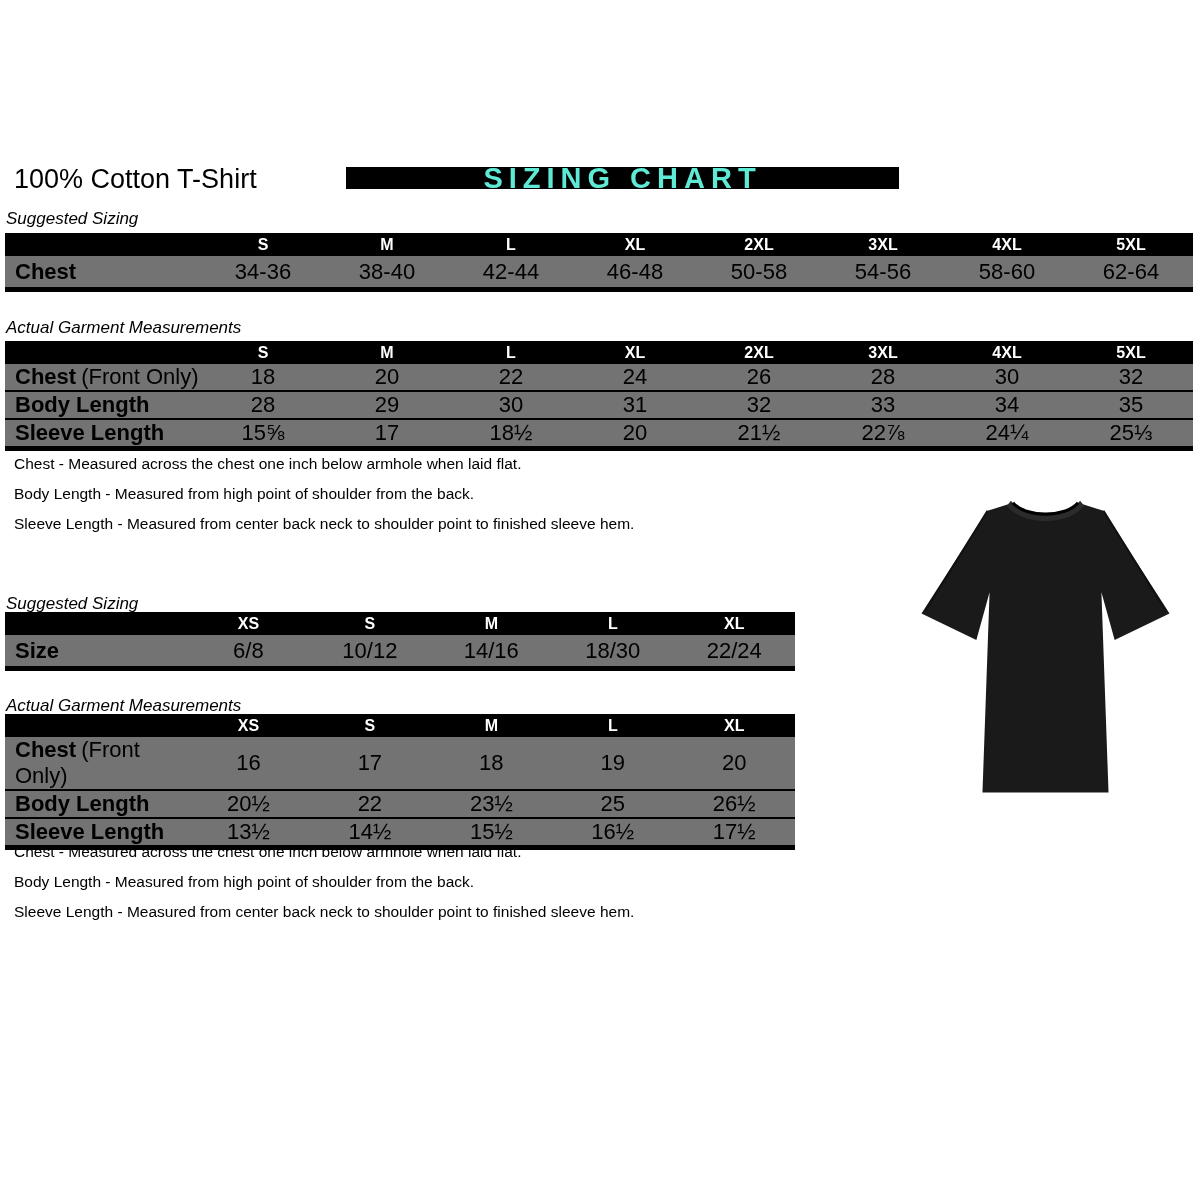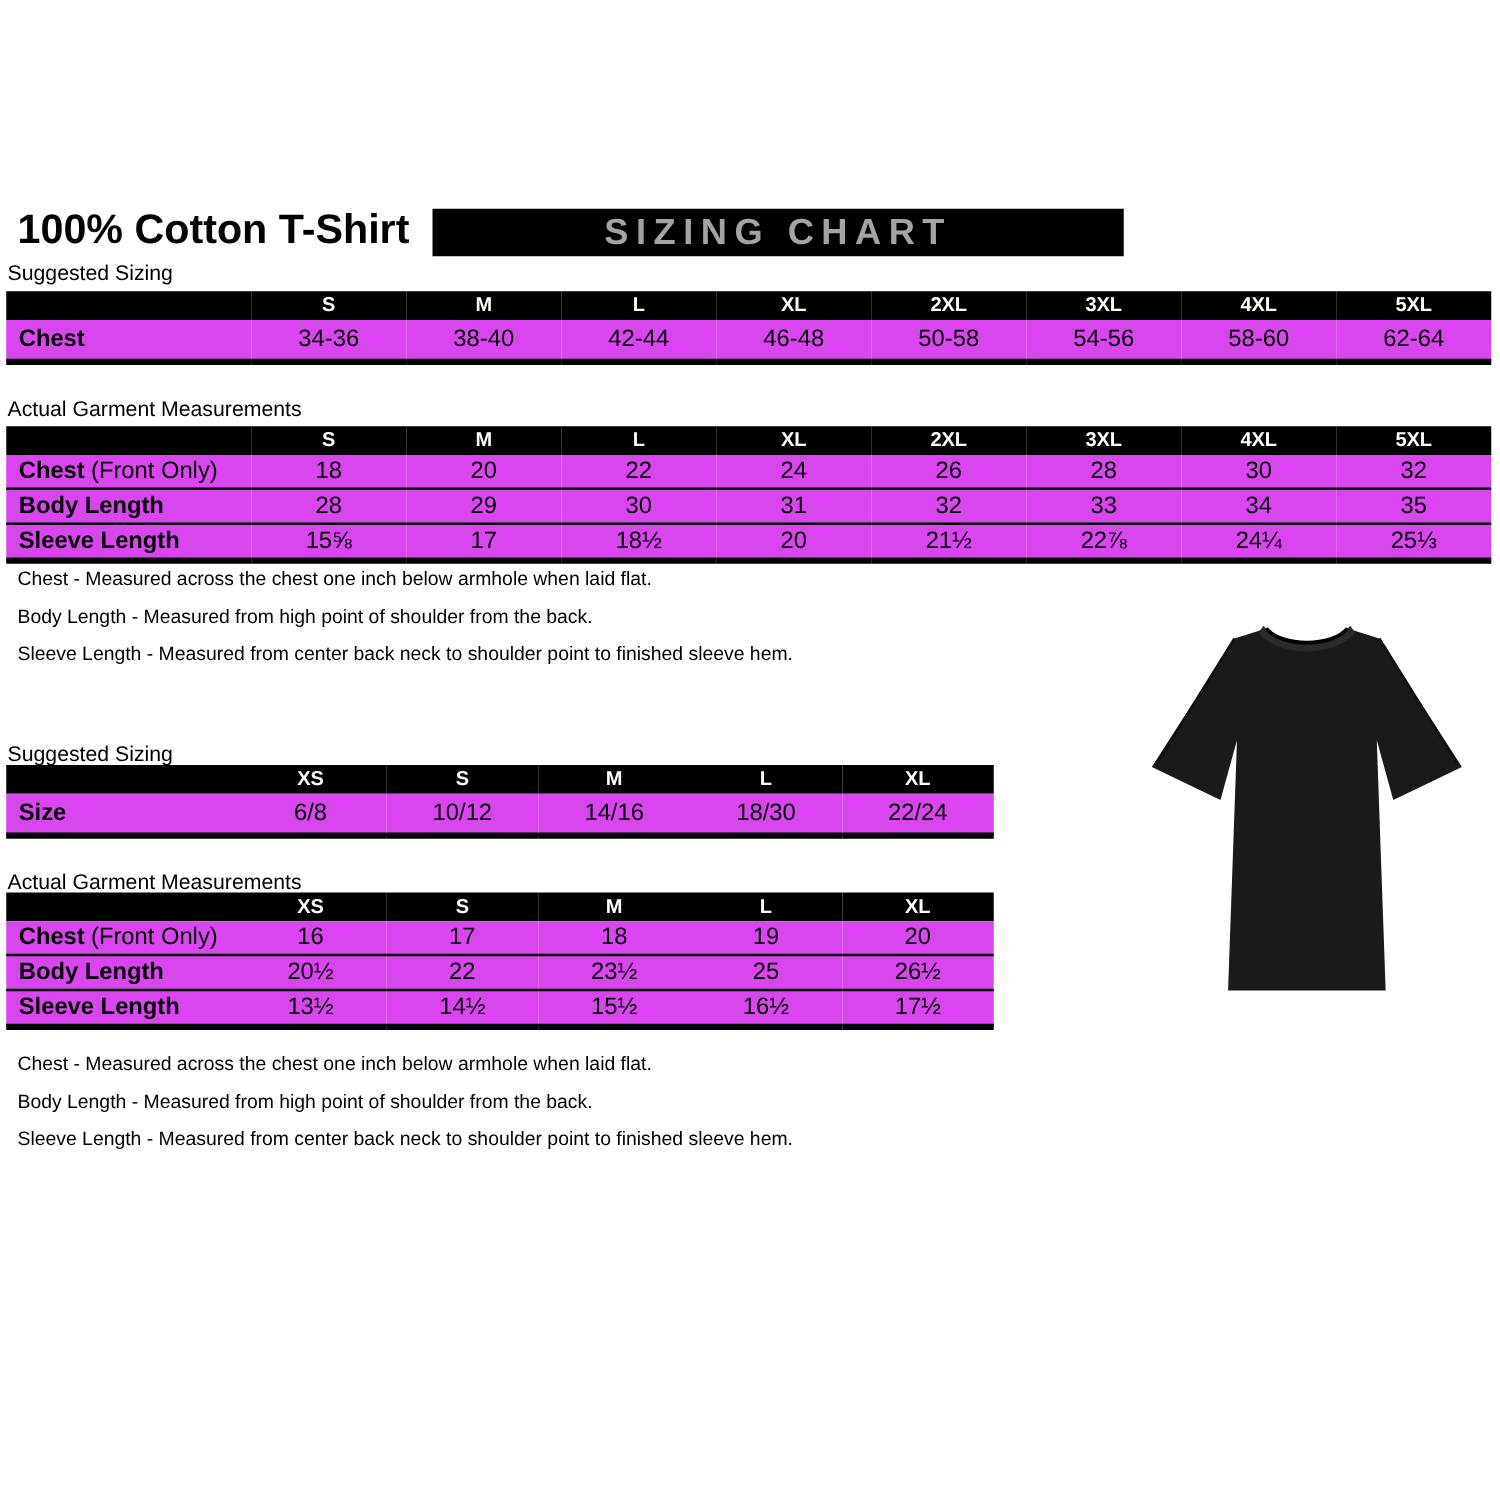--- a/index.html
+++ b/index.html
@@ -1,36 +1,36 @@
 <!DOCTYPE html>
 <html><head>
 <meta charset="utf-8">
 <style>
   html,body{margin:0;padding:0;background:#fff;}
   .sheet{
     position:relative;width:1200px;height:1200px;background:#ffffff;
     font-family:"Liberation Sans", sans-serif;color:#000;overflow:hidden;
   }
   .abs{position:absolute;}
-  .adult-title{left:14px;top:164px;font-size:33px;font-weight:700;}
+  .adult-title{left:14px;top:164px;font-size:27px;font-weight:400;}
   .banner{
-    left:346px;top:167px;width:553px;height:38px;background:#000;color:#a3a3a3;
+    left:346px;top:167px;width:553px;height:22px;background:#000;color:#5eead4;
     display:flex;align-items:center;justify-content:center;
     font-size:29px;font-weight:700;letter-spacing:6px;
   }
-  .section-label{font-size:17px;font-weight:400;}
+  .section-label{font-size:17px;font-weight:400;font-style:italic;}
   .youth-title{left:4px;top:551px;font-size:25px;font-weight:700;}
 
   table.size-table{border-collapse:collapse;table-layout:fixed;position:absolute;background:#fff;}
   table.size-table th{
     background:#000;color:#fff;font-weight:700;font-size:16px;height:23px;
     padding:0;text-align:center;
   }
   table.size-table td{
-    font-size:19px;text-align:center;height:31px;padding:0;background:#d946ef;
+    font-size:22px;text-align:center;height:31px;padding:0;background:#737373;
   }
   table.size-table .lbl{text-align:left;padding-left:10px;}
   .rowlabel{font-weight:700;}
   .rowsuffix{font-weight:400;margin-left:5px;}
   table.thickbottom{border-bottom:5px solid #000;}
   table.size-table tr.sep td{border-bottom:2px solid #000000;}
   table.size-table td.shortrow{height:26px;}
 
   .notes{font-size:15.5px;line-height:18px;}
   .notes div{margin-bottom:12px;}

